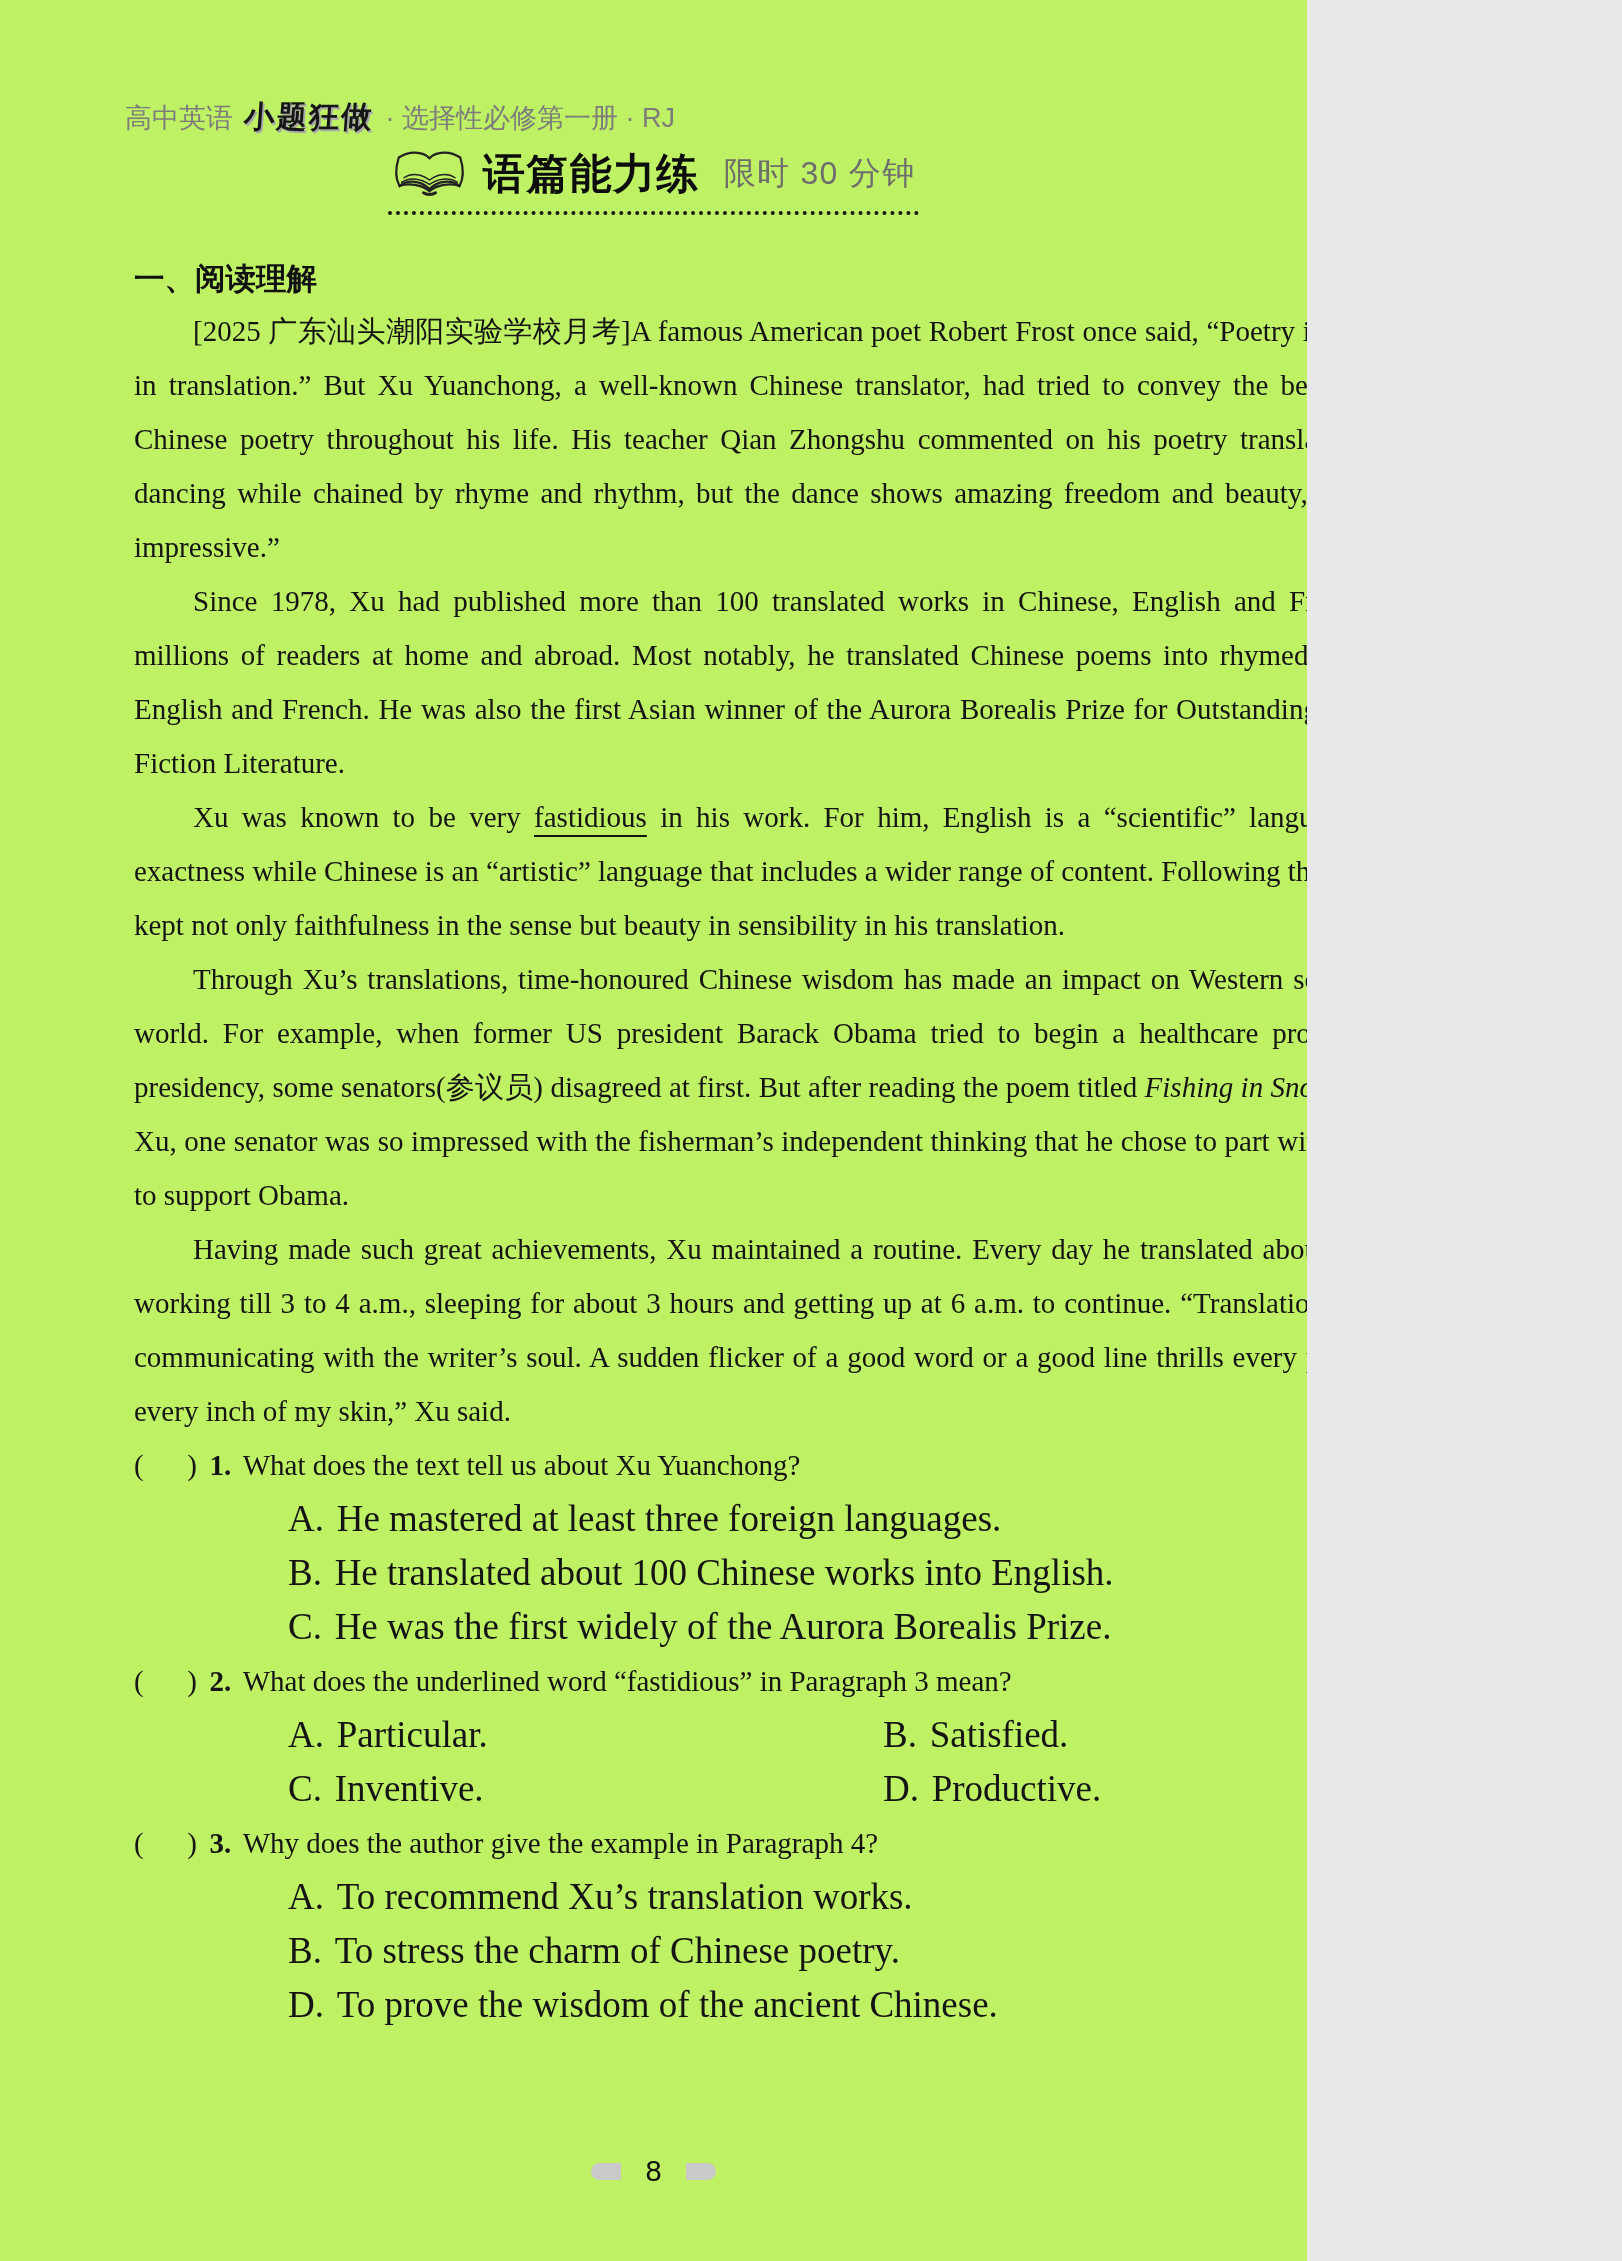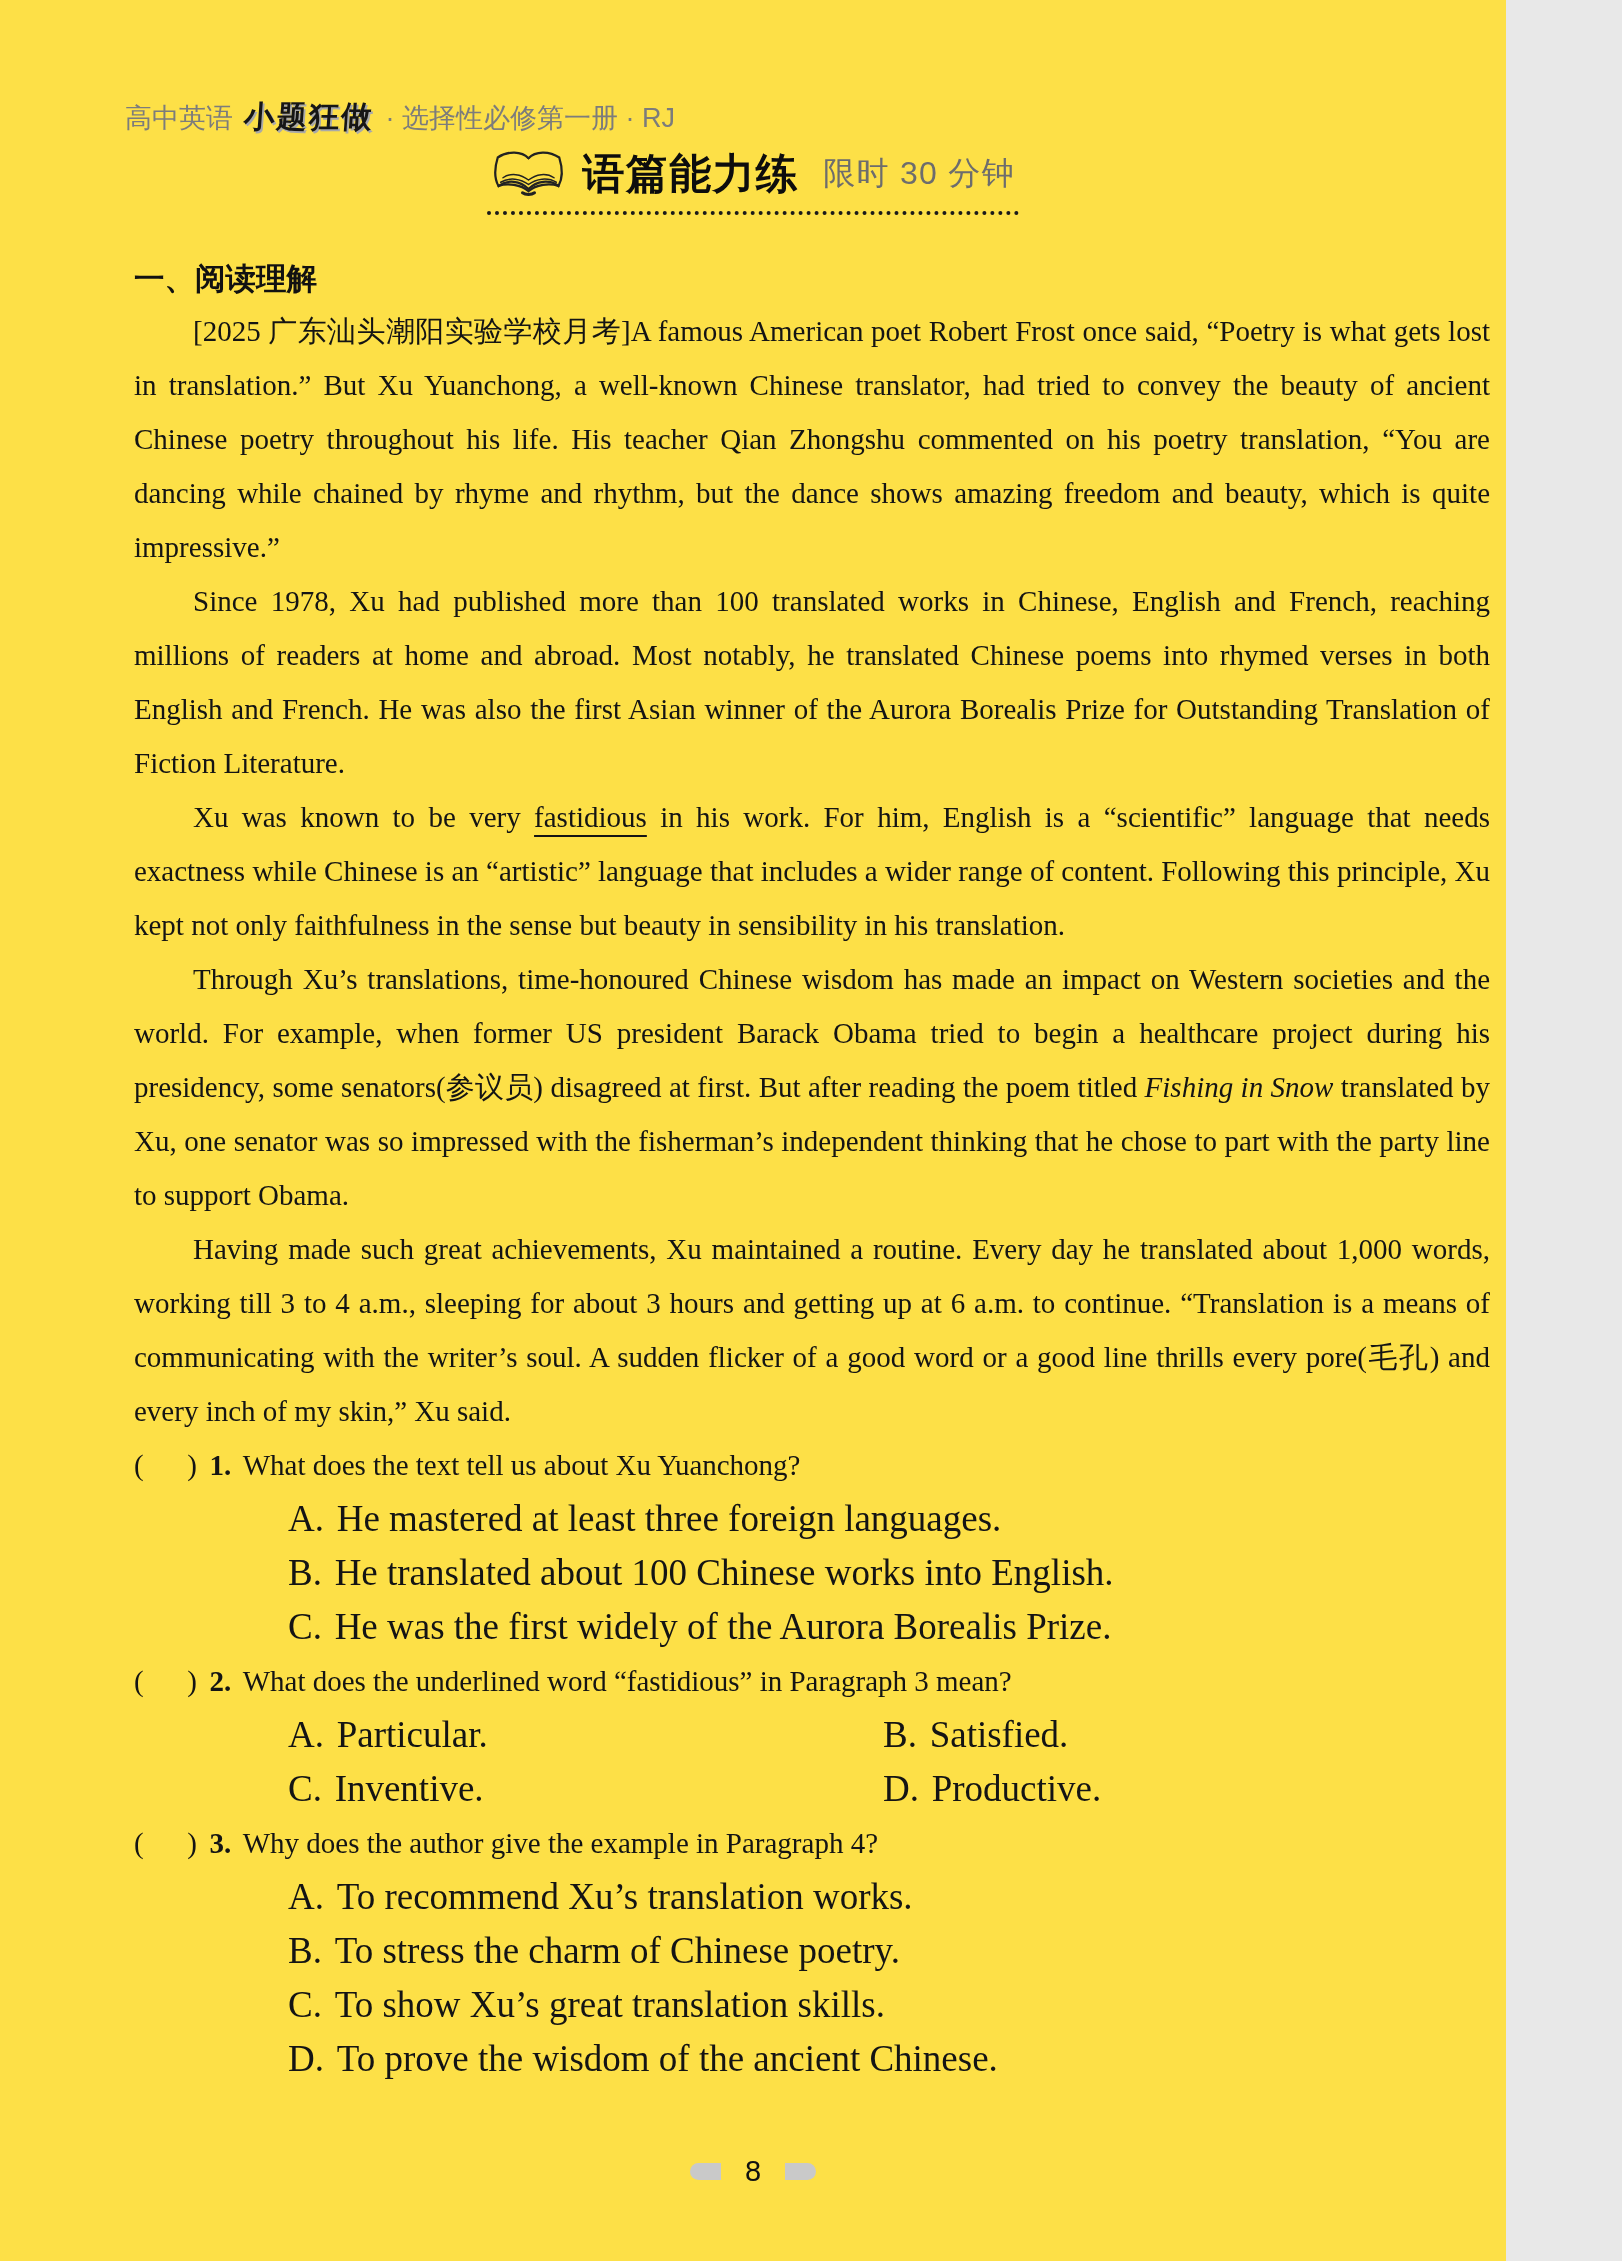--- a/index.html
+++ b/index.html
@@ -1,19 +1,19 @@
 <!DOCTYPE html>
 <html style="font-size:10.2px"><head>
 <meta charset="utf-8">
 <style>
   html,body{margin:0;padding:0;background:#e8e8e8;}
   .page{
     position:relative;
-    width:1506px;height:2261px;
-    background:#fde047;
+    width:1307px;height:2261px;
+    background:#bef264;
     font-family:"Liberation Serif","DejaVu Serif",serif;
     color:#141414;
     overflow:hidden;
   }
   
   .running-header{
     position:absolute;top:97px;left:125px;
     font-family:"Liberation Sans","DejaVu Sans",sans-serif;
     font-size:27px;color:#7c7c7c;
     display:flex;align-items:baseline;gap:11.4px;
@@ -155,21 +155,20 @@
           <div class="option"><span class="opt-label">C.</span><span>Inventive.</span></div>
           <div class="option"><span class="opt-label">D.</span><span>Productive.</span></div>
         </div>
       </div>
 
       <div class="question">
         <p class="q-stem-line"><span class="blank">(      )</span><span class="q-num">3.</span><span>Why does the author give the example in Paragraph 4?</span></p>
         <div class="q-options">
           <div class="option"><span class="opt-label">A.</span><span>To recommend Xu’s translation works.</span></div>
           <div class="option"><span class="opt-label">B.</span><span>To stress the charm of Chinese poetry.</span></div>
-          <div class="option"><span class="opt-label">C.</span><span>To show Xu’s great translation skills.</span></div>
           <div class="option"><span class="opt-label">D.</span><span>To prove the wisdom of the ancient Chinese.</span></div>
         </div>
       </div>
 
     </div>
   </div>
 
   <div class="footer">
     <span class="pill pill-left"></span>
     <span class="page-number">8</span>

